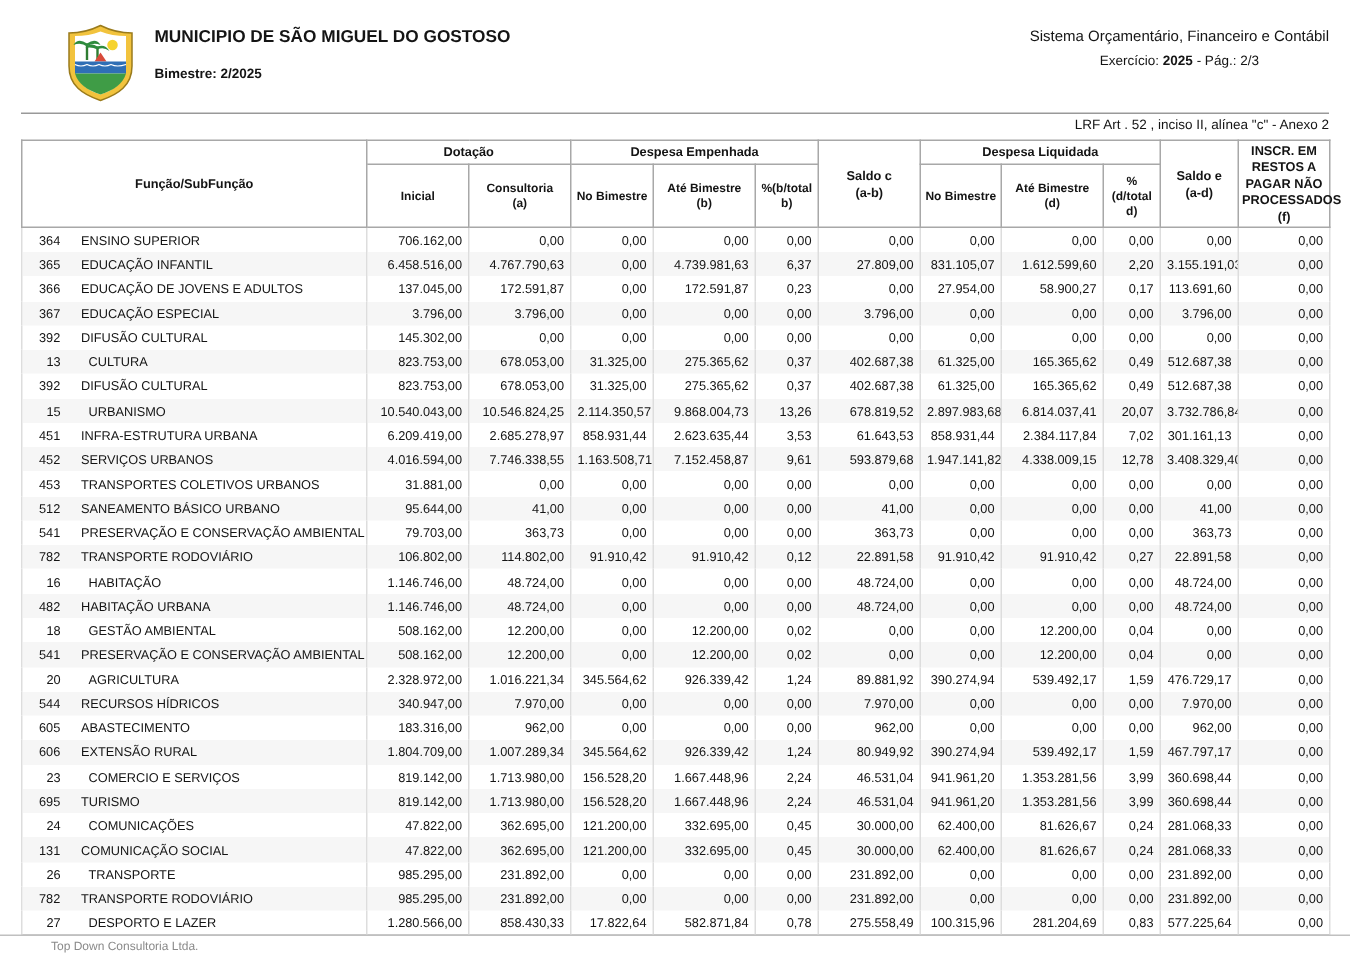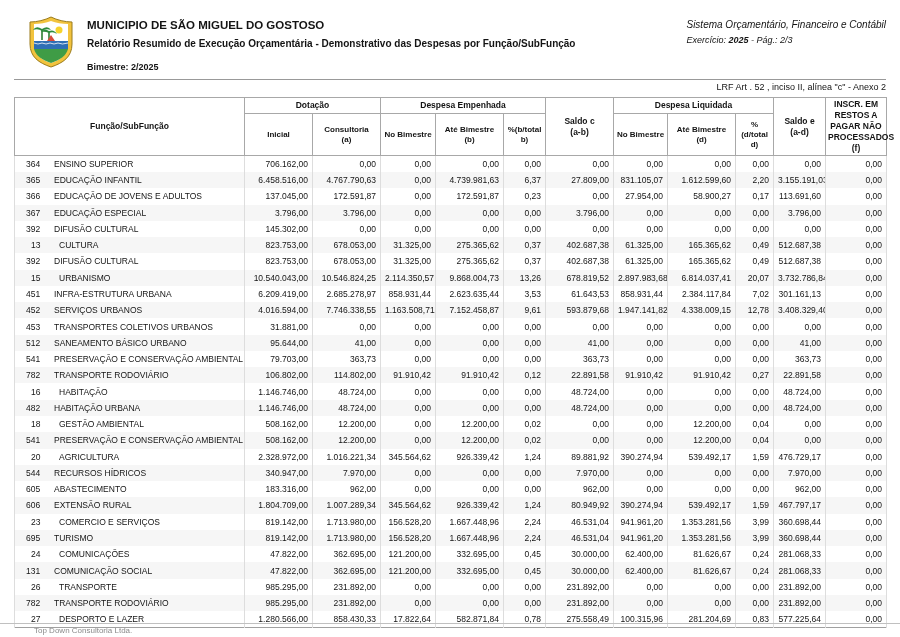--- a/index.html
+++ b/index.html
@@ -2,28 +2,28 @@
 <html><head>
 <meta charset="utf-8">
 <style>
   * { margin:0; padding:0; box-sizing:border-box; }
   html,body { background:#fff; }
   .page {
     position:relative; width:900px; height:637px; background:#fff; overflow:hidden;
     font-family:"Liberation Sans", sans-serif; color:#141414;
   }
   
-  .hdr { display:flex; justify-content:space-between; padding:16px 14px 0 28px; }
+  .hdr { display:flex; justify-content:space-between; padding:16px 14px 0 44px; }
   .hdr-left { display:flex; }
   .logo-wrap { width:46px; height:52px; flex:0 0 auto; }
   .titles { margin-left:13px; padding-top:3px; }
   .muni { font-size:11.5px; font-weight:700; }
   .rpt  { font-size:10px;  font-weight:700; margin-top:7px; }
   .bim  { font-size:9px;   font-weight:700; margin-top:13px; }
-  .hdr-right { text-align:left; padding-top:3px;font-style:italic; }
+  .hdr-right { text-align:center; padding-top:3px; }
   .sys { font-size:10px; }
   .exr { font-size:9px; margin-top:5px; }
   .exr .b { font-weight:700; }
   .rule { margin:7px 14px 0 14px; border-top:1px solid #999; }
   .annex { margin:2px 14px 5px 14px; font-size:9px; text-align:right; }
   
   table { width:872px; margin:0 14px; border-collapse:collapse; table-layout:fixed; border:1px solid #a0a0a0; }
   thead th {
     border:1px solid #a8a8a8; background:#fff; font-weight:700; text-align:center;
     vertical-align:middle; padding:1px 2px; white-space:pre-line; line-height:1.25;
@@ -67,21 +67,20 @@
             <path d="M21 15 q-5 -3 -8 1 q4 -1 8 1 q4 -2 8 1 q-3 -5 -8 -3 z"></path>
           </g>
           <path d="M23 19 l4 6 h-8 z" fill="#d84a3a"></path>
           <rect x="6" y="25" width="34" height="8" fill="#2f6fb5"></rect>
           <path d="M6 27 q4 2 8 0 q4 2 8 0 q4 2 8 0 q4 2 10 0" stroke="#ffffff" stroke-width="0.8" fill="none"></path>
           <path d="M6 33 C8 40 14 44 23 47 C32 44 38 40 40 33 Z" fill="#3f9c46"></path>
         </svg>
       </div>
       <div class="titles">
         <div class="muni">MUNICIPIO DE SÃO MIGUEL DO GOSTOSO</div>
-        <div class="rpt">Relatório Resumido de Execução Orçamentária - Demonstrativo das Despesas por Função/SubFunção</div>
         <div class="bim">Bimestre: 2/2025</div>
       </div>
     </div>
     <div class="hdr-right">
       <div class="sys">Sistema Orçamentário, Financeiro e Contábil</div>
       <div class="exr">
         <span>Exercício:</span>
         <span class="b">2025</span>
         <span>-  Pág.: 2/3</span>
       </div>

